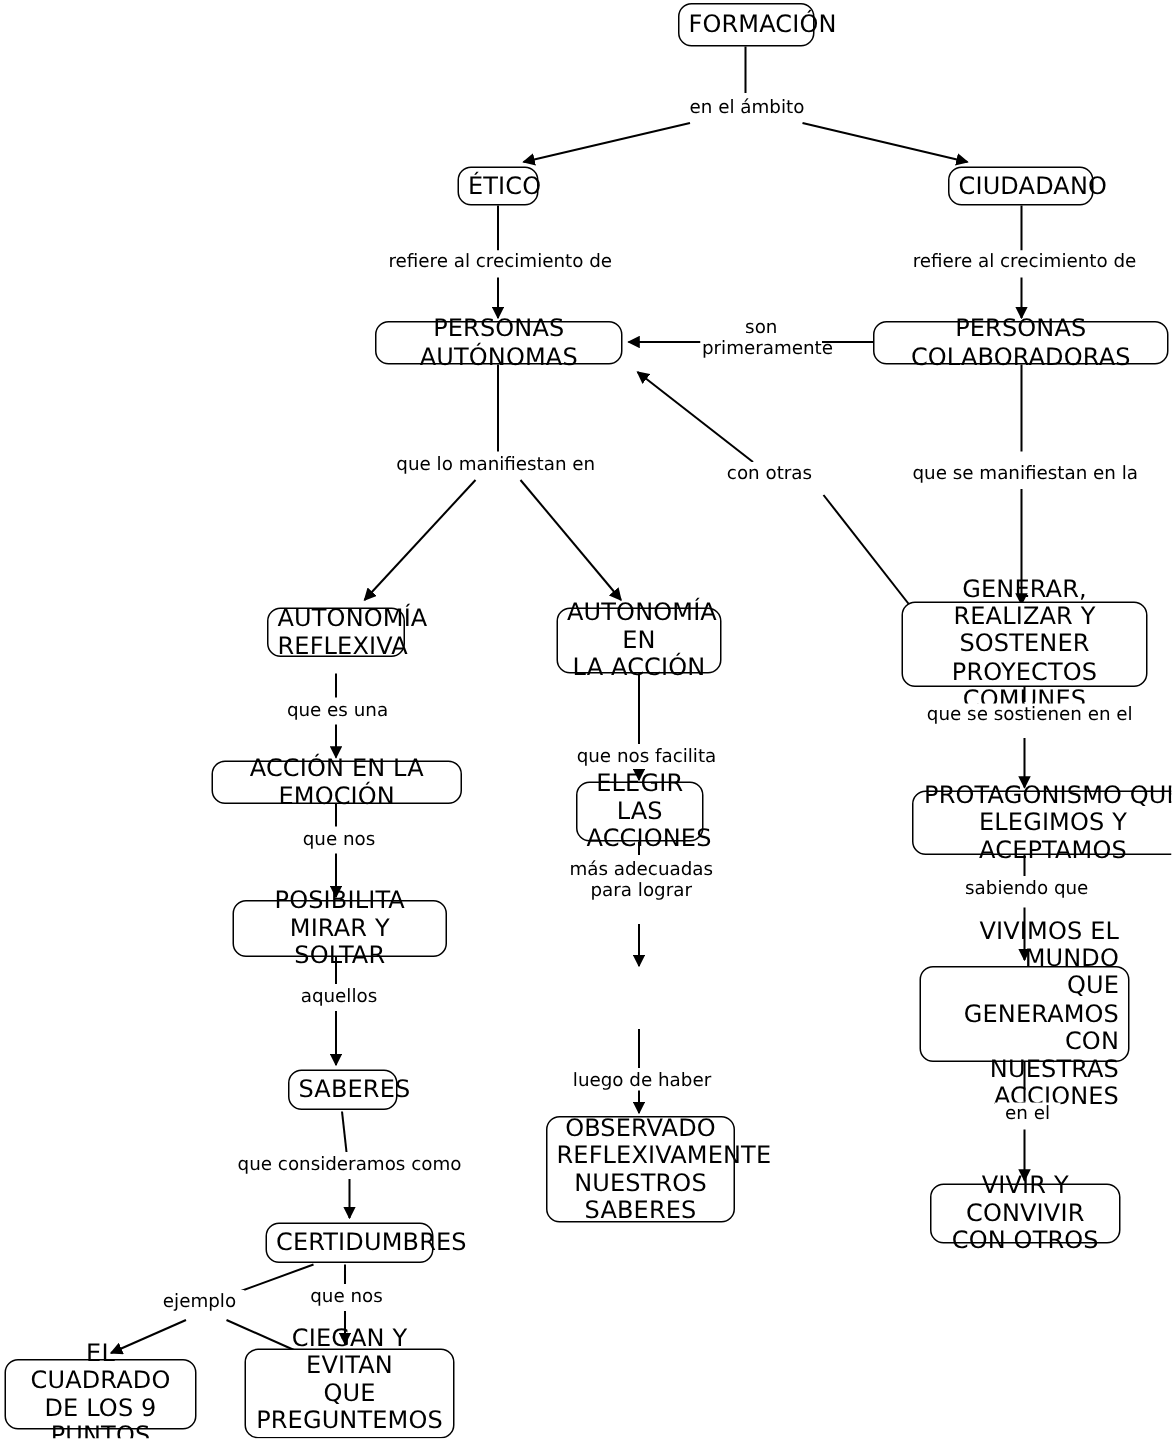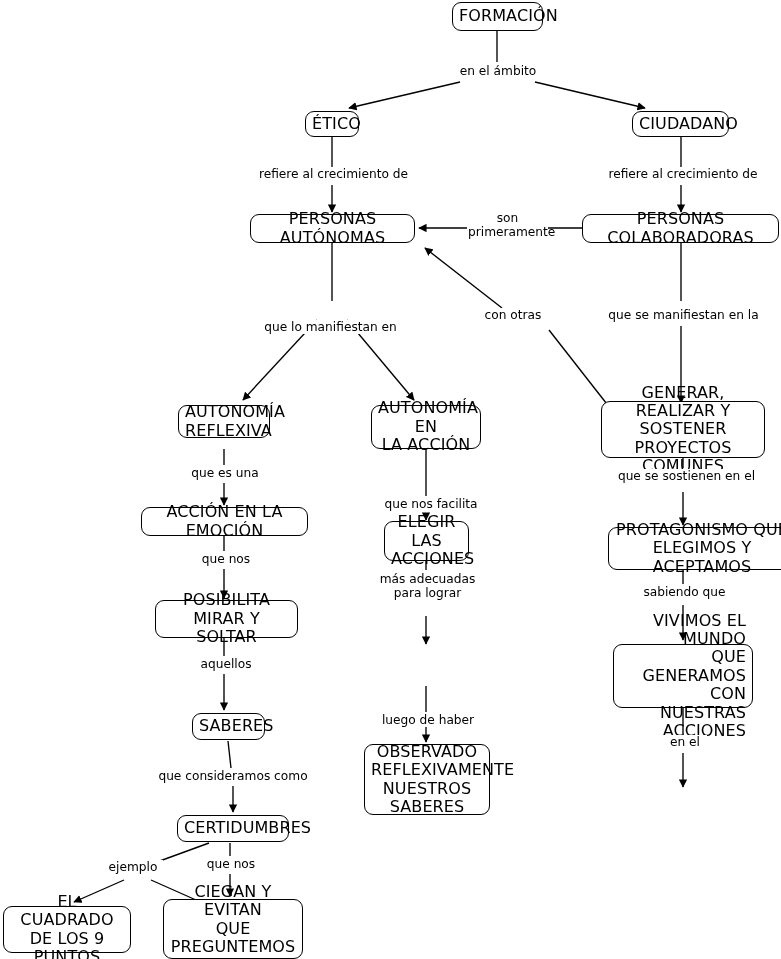--- a/index.html
+++ b/index.html
@@ -206,20 +206,24 @@
     <span>SABERES</span>
   </div>
 
   <div class="node" style="left:364px; top:744px; width:126px; height:71px;">
     <span style="white-space: pre-line;">OBSERVADO
 REFLEXIVAMENTE
 NUESTROS
 SABERES</span>
   </div>
 
+  <div class="node" style="left:620px; top:789px; width:127px; height:40px;">
+    <span style="white-space: pre-line;">VIVIR Y CONVIVIR
+CON OTROS</span>
+  </div>
 
   <div class="node" style="left:177px; top:815px; width:112px; height:27px;">
     <span>CERTIDUMBRES</span>
   </div>
 
   <div class="node" style="left:3px; top:906px; width:128px; height:47px;">
     <span style="white-space: pre-line;">EL CUADRADO
 DE LOS 9 PUNTOS</span>
   </div>
 
@@ -231,21 +235,21 @@
 
   <div class="edge-label" style="left:455px; top:64px; width:84px;">en el ámbito</div>
 
   <div class="edge-label" style="left:251px; top:167px; width:163px;">refiere al crecimiento de</div>
 
   <div class="edge-label" style="left:607px; top:167px; width:150px;">refiere al crecimiento de</div>
 
   <div class="edge-label" style="left: 467px; top: 211px; width: 79px; white-space: pre-line;">son
 primeramente</div>
 
-  <div class="edge-label" style="left:261px; top:320px; width:137px;">que lo manifiestan en</div>
+  <div class="edge-label" style="left:261px; top:302px; width:137px;">que lo manifiestan en</div>
 
   <div class="edge-label" style="left:481px; top:308px; width:62px;">con otras</div>
 
   <div class="edge-label" style="left:604px; top:308px; width:157px;">que se manifiestan en la</div>
 
   <div class="edge-label" style="left:187px; top:466px; width:74px;">que es una</div>
 
   <div class="edge-label" style="left:383px; top:497px; width:94px;">que nos facilita</div>
 
   <div class="edge-label" style="left:612px; top:469px; width:147px;">que se sostienen en el</div>

